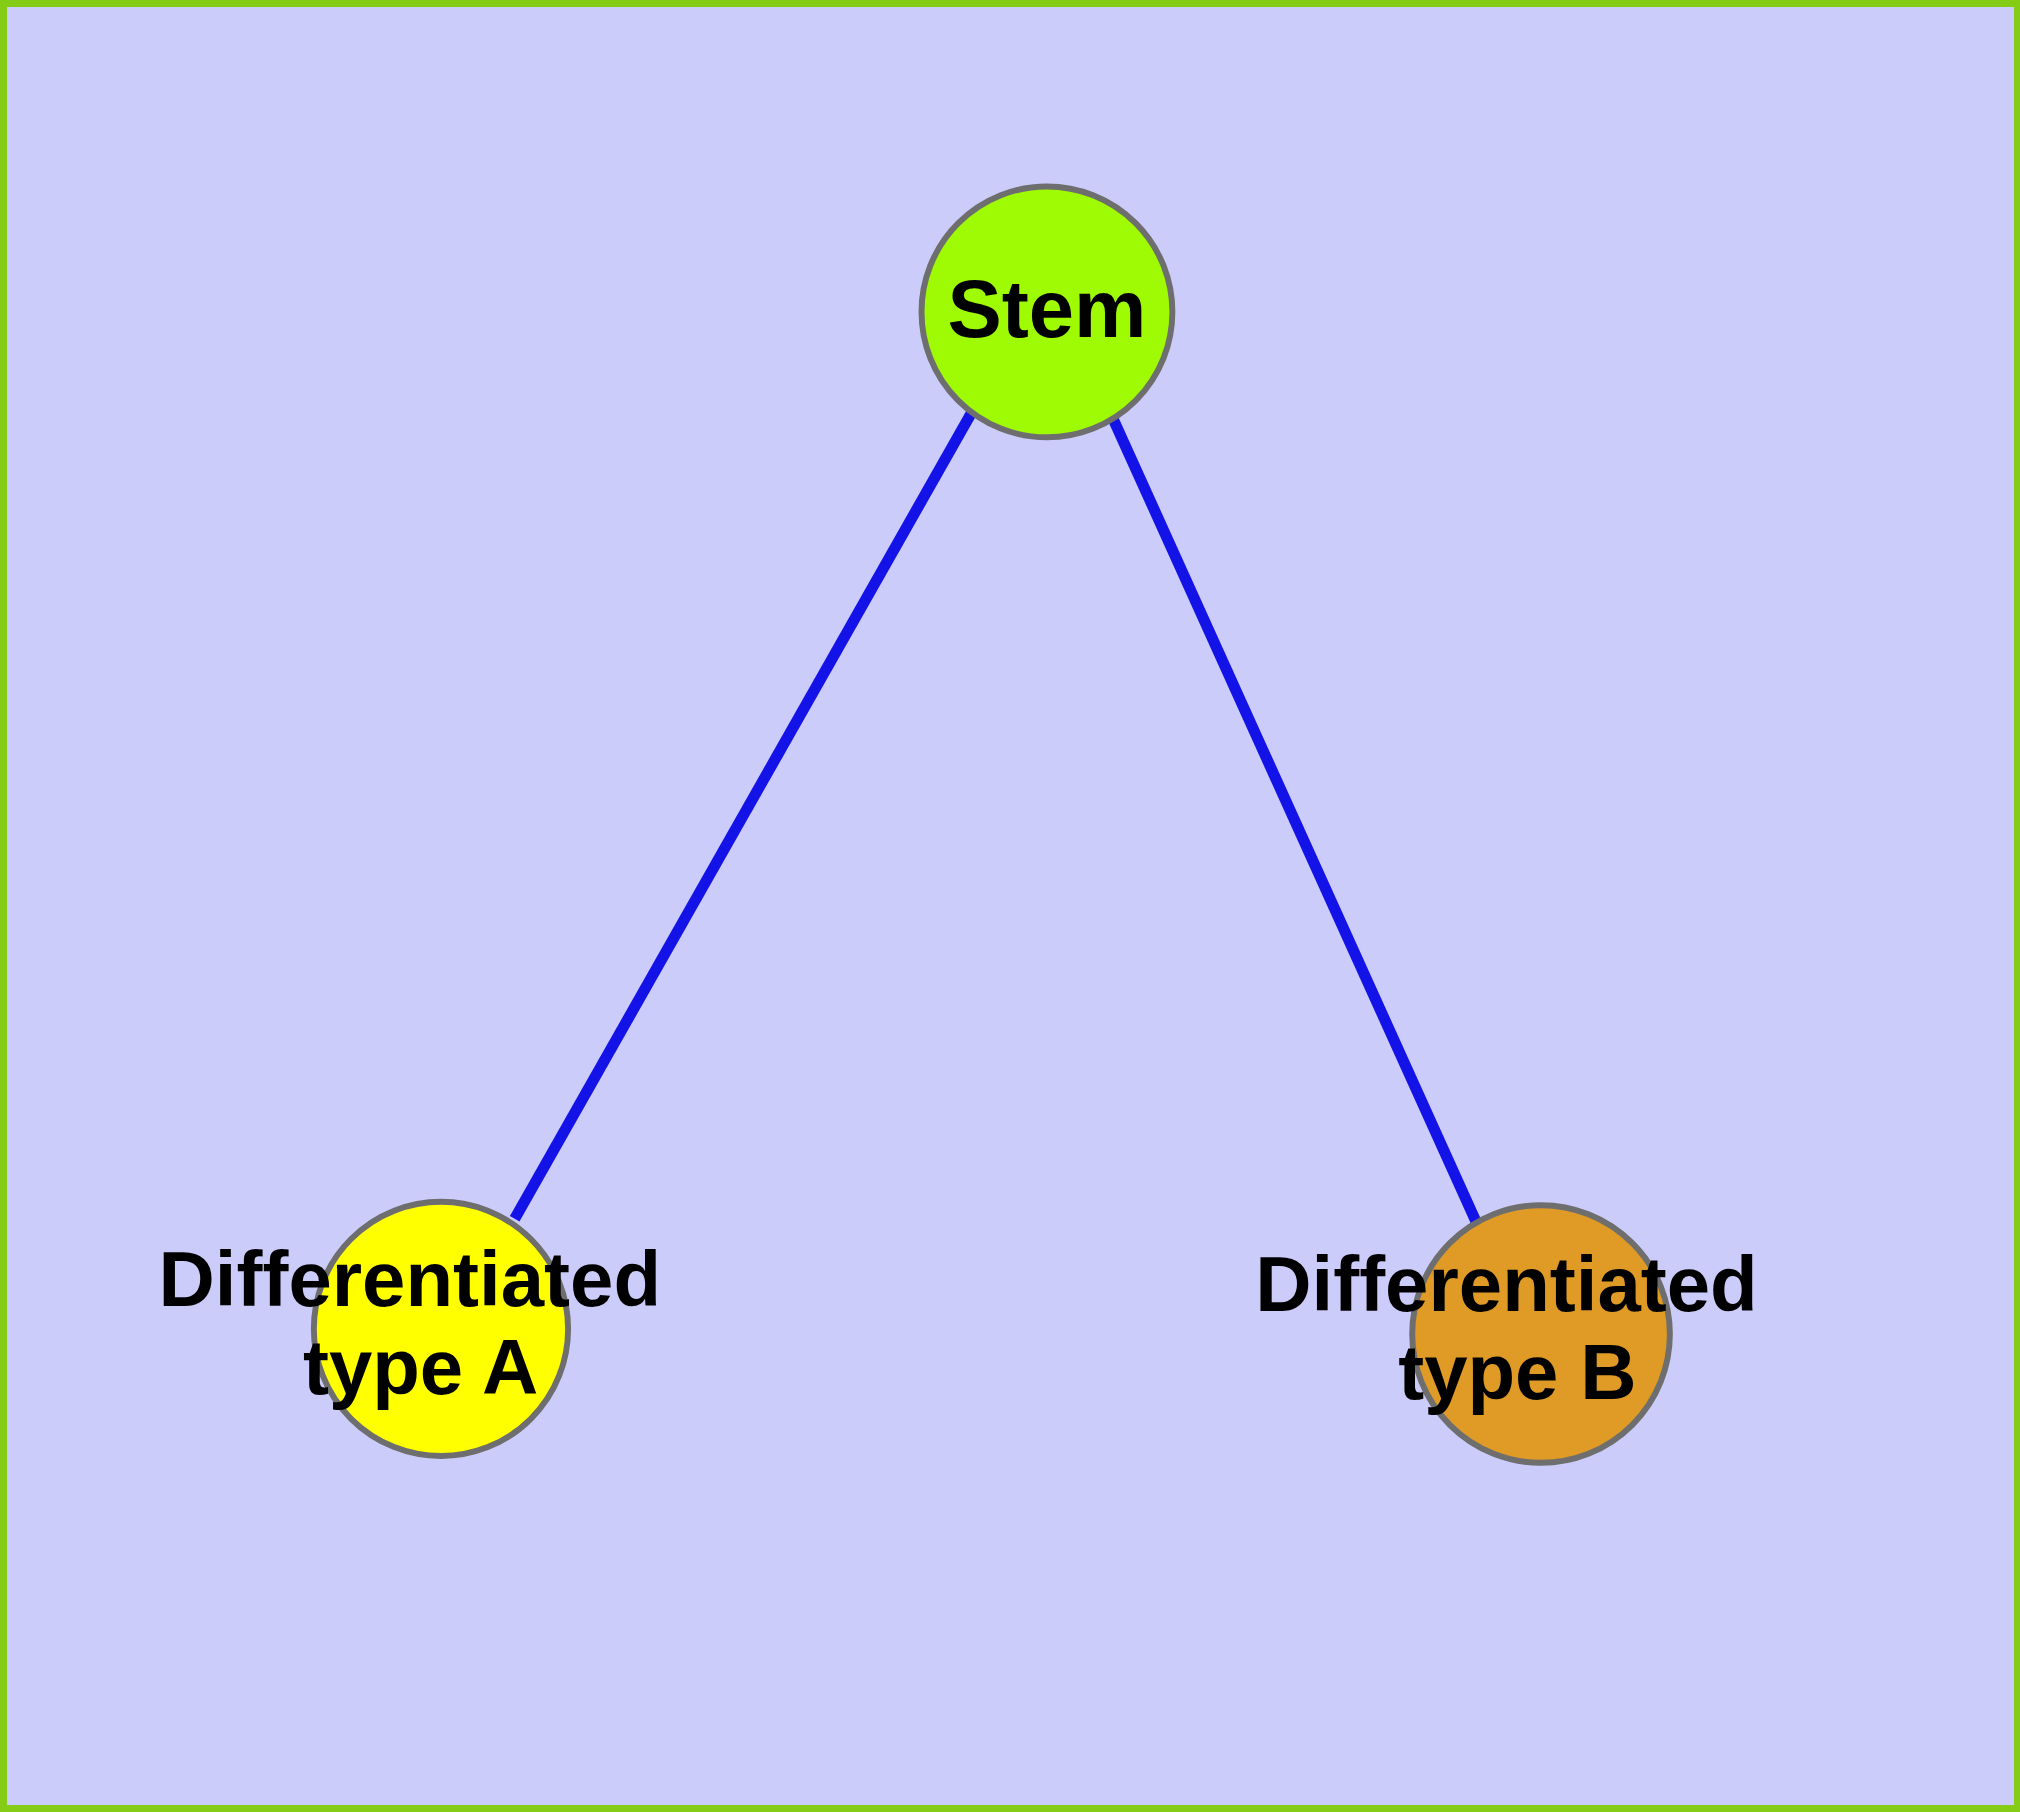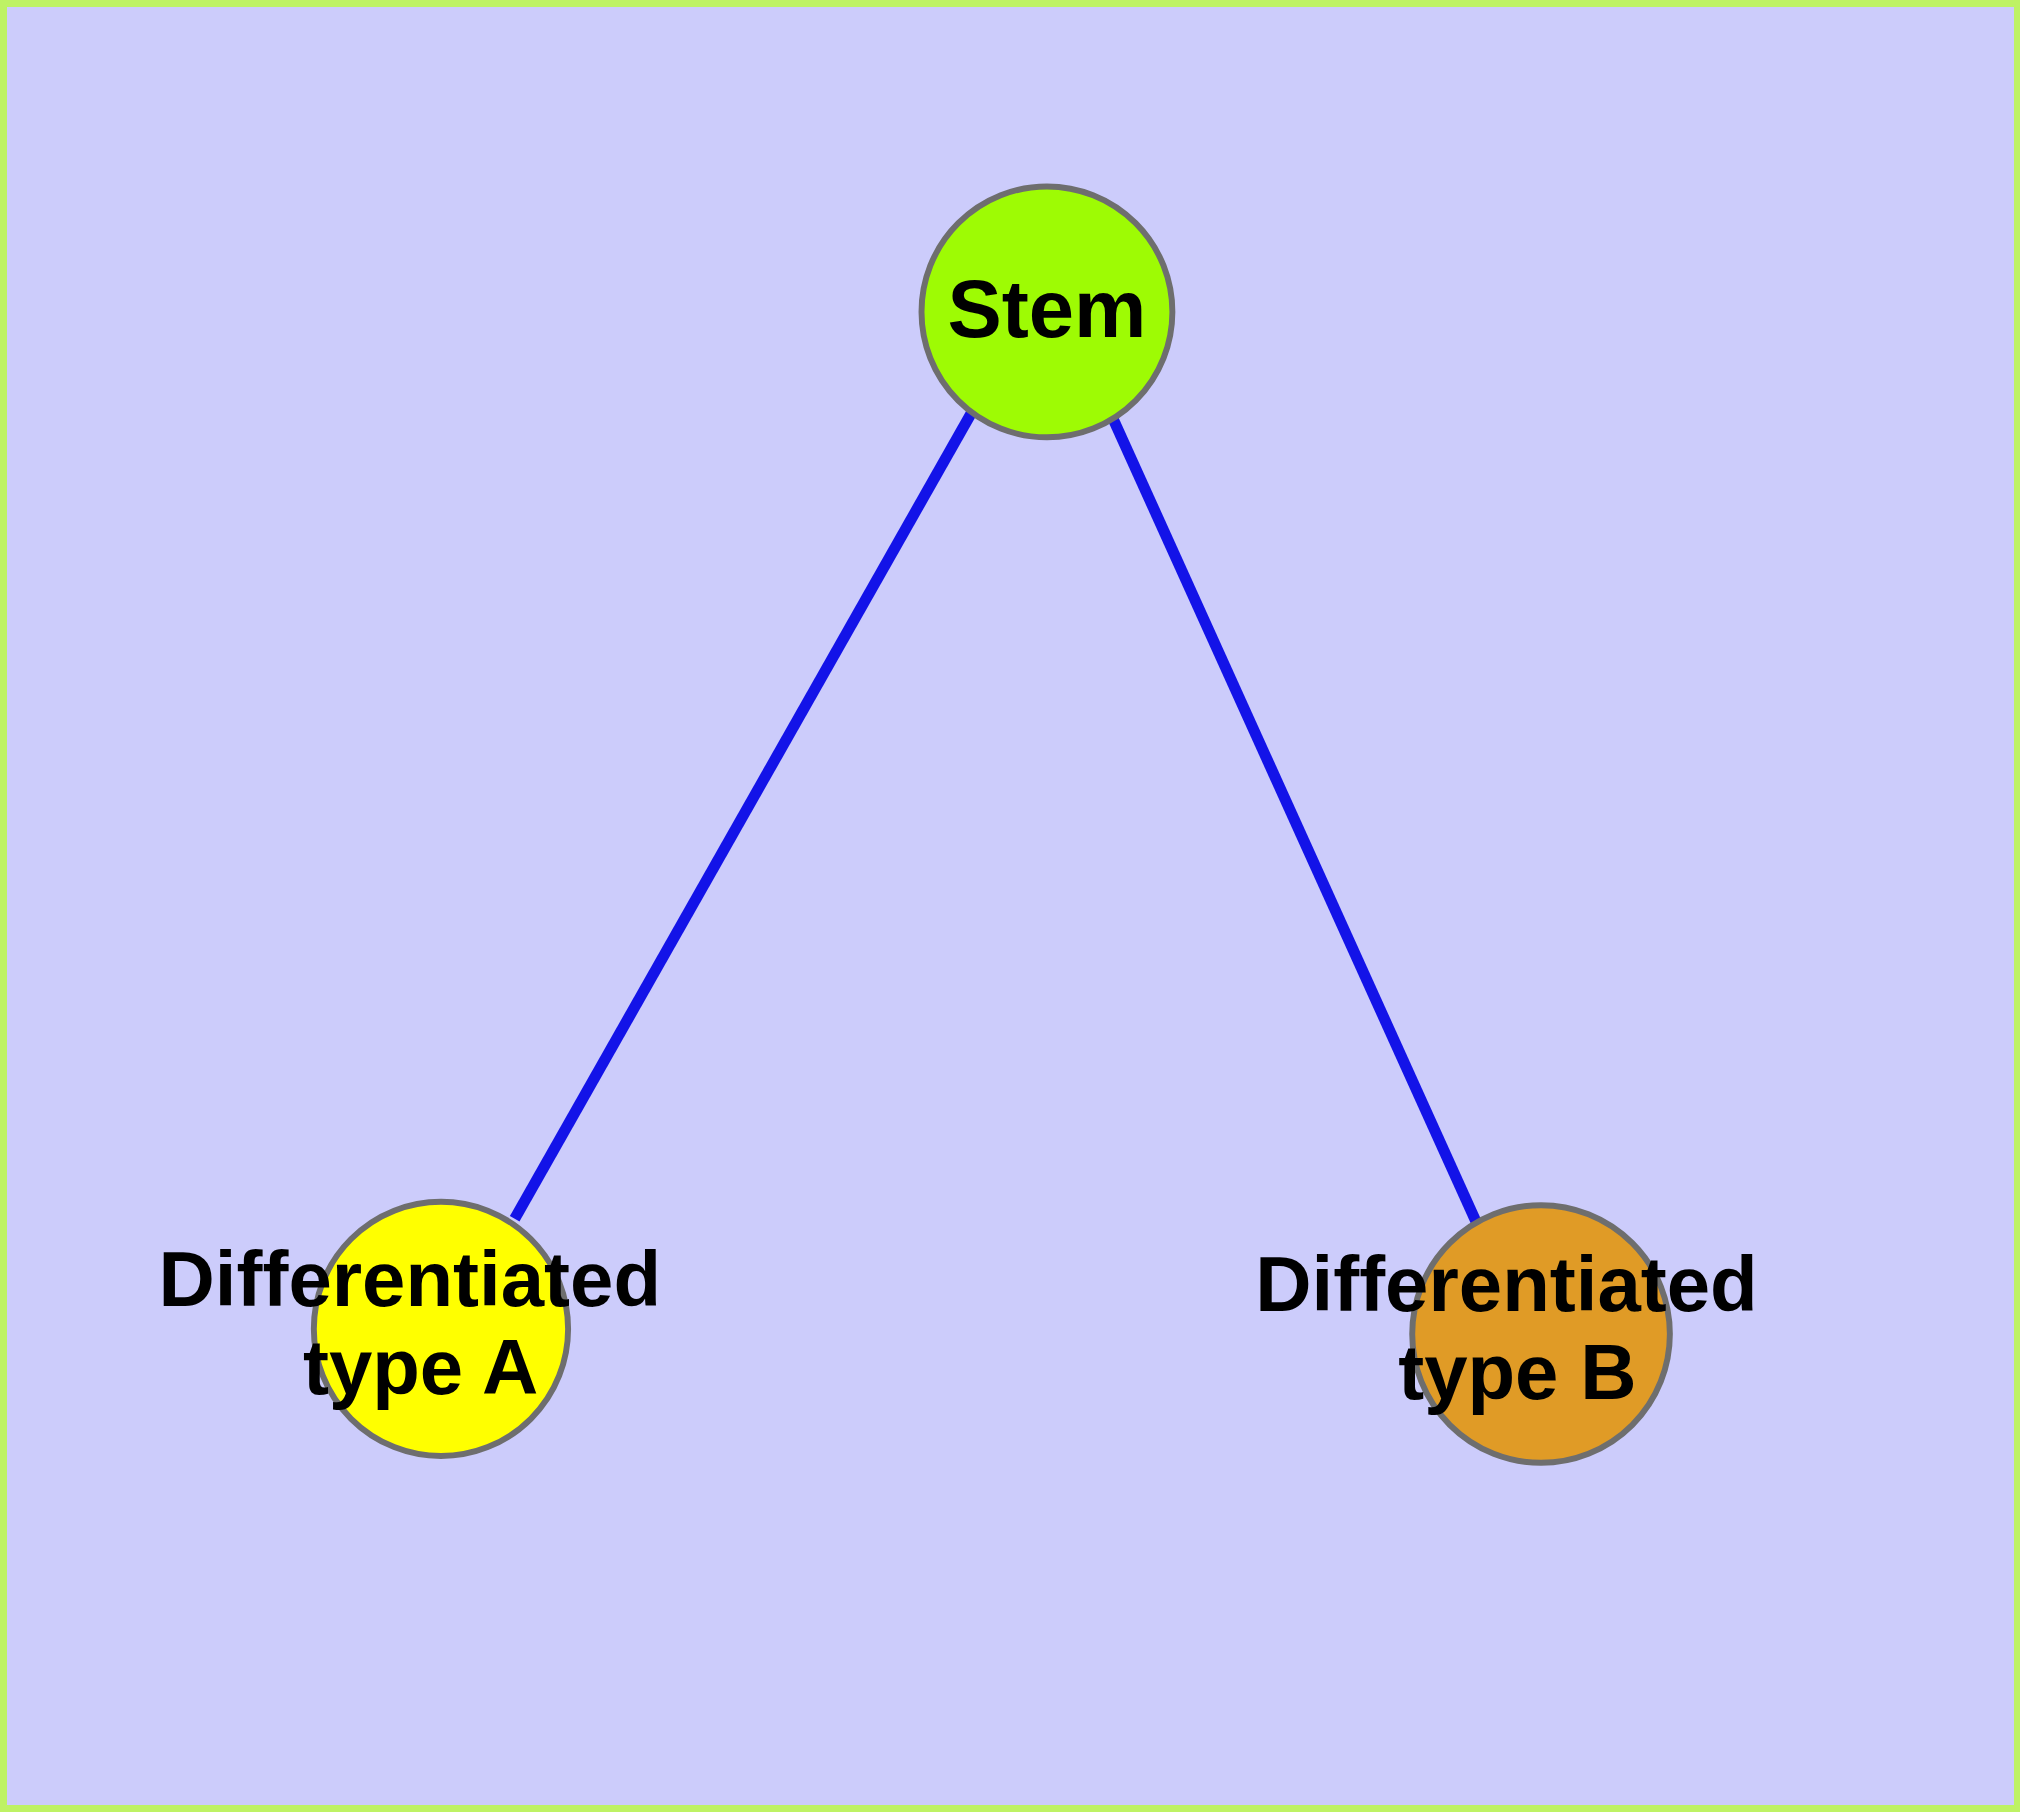--- a/index.html
+++ b/index.html
@@ -52,21 +52,21 @@
   .label-stem {
     font-size: 96px;
   }
   .label-child {
     font-size: 92px;
   }
 </style>
 </head>
 <body>
 
-<div id="root" style="width: 2021px; height: 1812px; background: #bef264;">
+<div id="root" style="width: 2021px; height: 1812px; background: #84cc16;">
   <div id="canvas" style="left: 6.8px; top: 6.8px; width: 2007px; height: 1798px; background: rgb(204, 204, 251);"></div>
 
   <svg id="graph-svg" viewBox="0 0 2384 2138">
 
     <g>
       <line class="edge-line" x1="1146" y1="487" x2="607" y2="1438" stroke="#1313e8" stroke-width="13"></line>
       <line class="edge-line" x1="1313" y1="494" x2="1742" y2="1443" stroke="#1313e8" stroke-width="13"></line>
     </g>
 
     <g>

